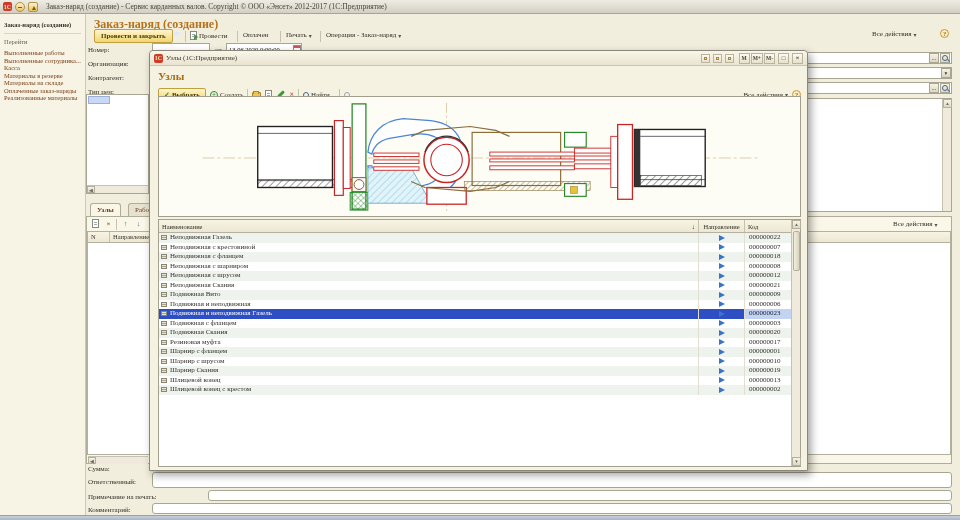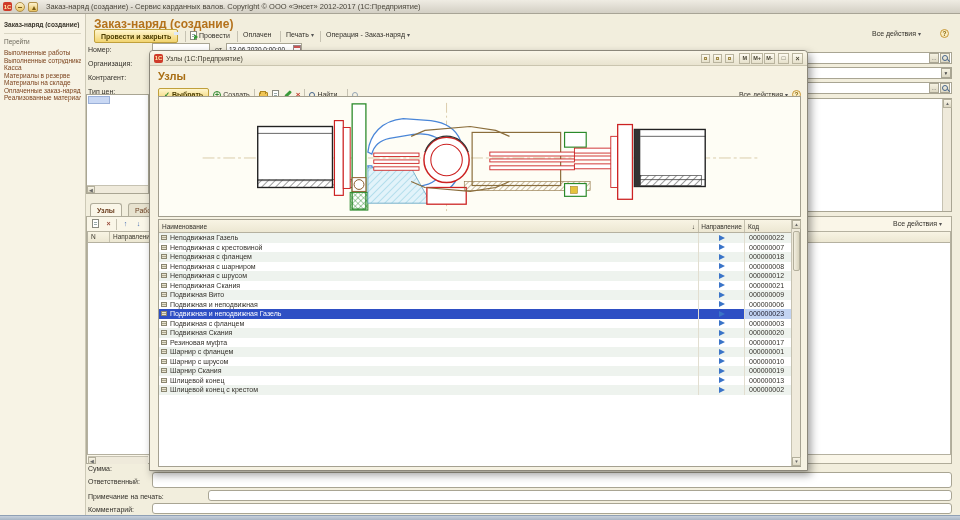--- a/index.html
+++ b/index.html
@@ -1,19 +1,19 @@
 <!DOCTYPE html>
 <html><head>
 <meta charset="utf-8">
 <style>
   *{margin:0;padding:0;box-sizing:border-box;}
   html,body{width:960px;height:520px;background:#888;}
   #screen{position:relative;width:960px;height:520px;overflow:hidden;
     background:#f2eedd;font-family:"Liberation Sans",sans-serif;color:#33302a;}
-  .abs{position:absolute;}
+  .abs{position:absolute;font-family:Liberation Serif, serif;}
 
   
   .titlebar{left:0;top:0;width:960px;height:14px;
     background:linear-gradient(#efece3,#d3cfc4);border-bottom:1px solid #a8a496;
     display:flex;align-items:center;gap:3px;padding:0 3px;}
   .app-icon{width:9px;height:9px;background:#cf3b2a;border-radius:2px;color:#ffe9a8;
     font-size:6px;font-weight:bold;display:flex;align-items:center;justify-content:center;flex:0 0 auto;}
   .tb-round{width:10px;height:10px;border-radius:50%;border:1px solid #b2914a;
     background:linear-gradient(#fdf2cd,#e9c462);position:relative;}
   .tb-round::after{content:"";position:absolute;left:2px;top:4px;width:4px;height:1px;background:#7a5c14;}

